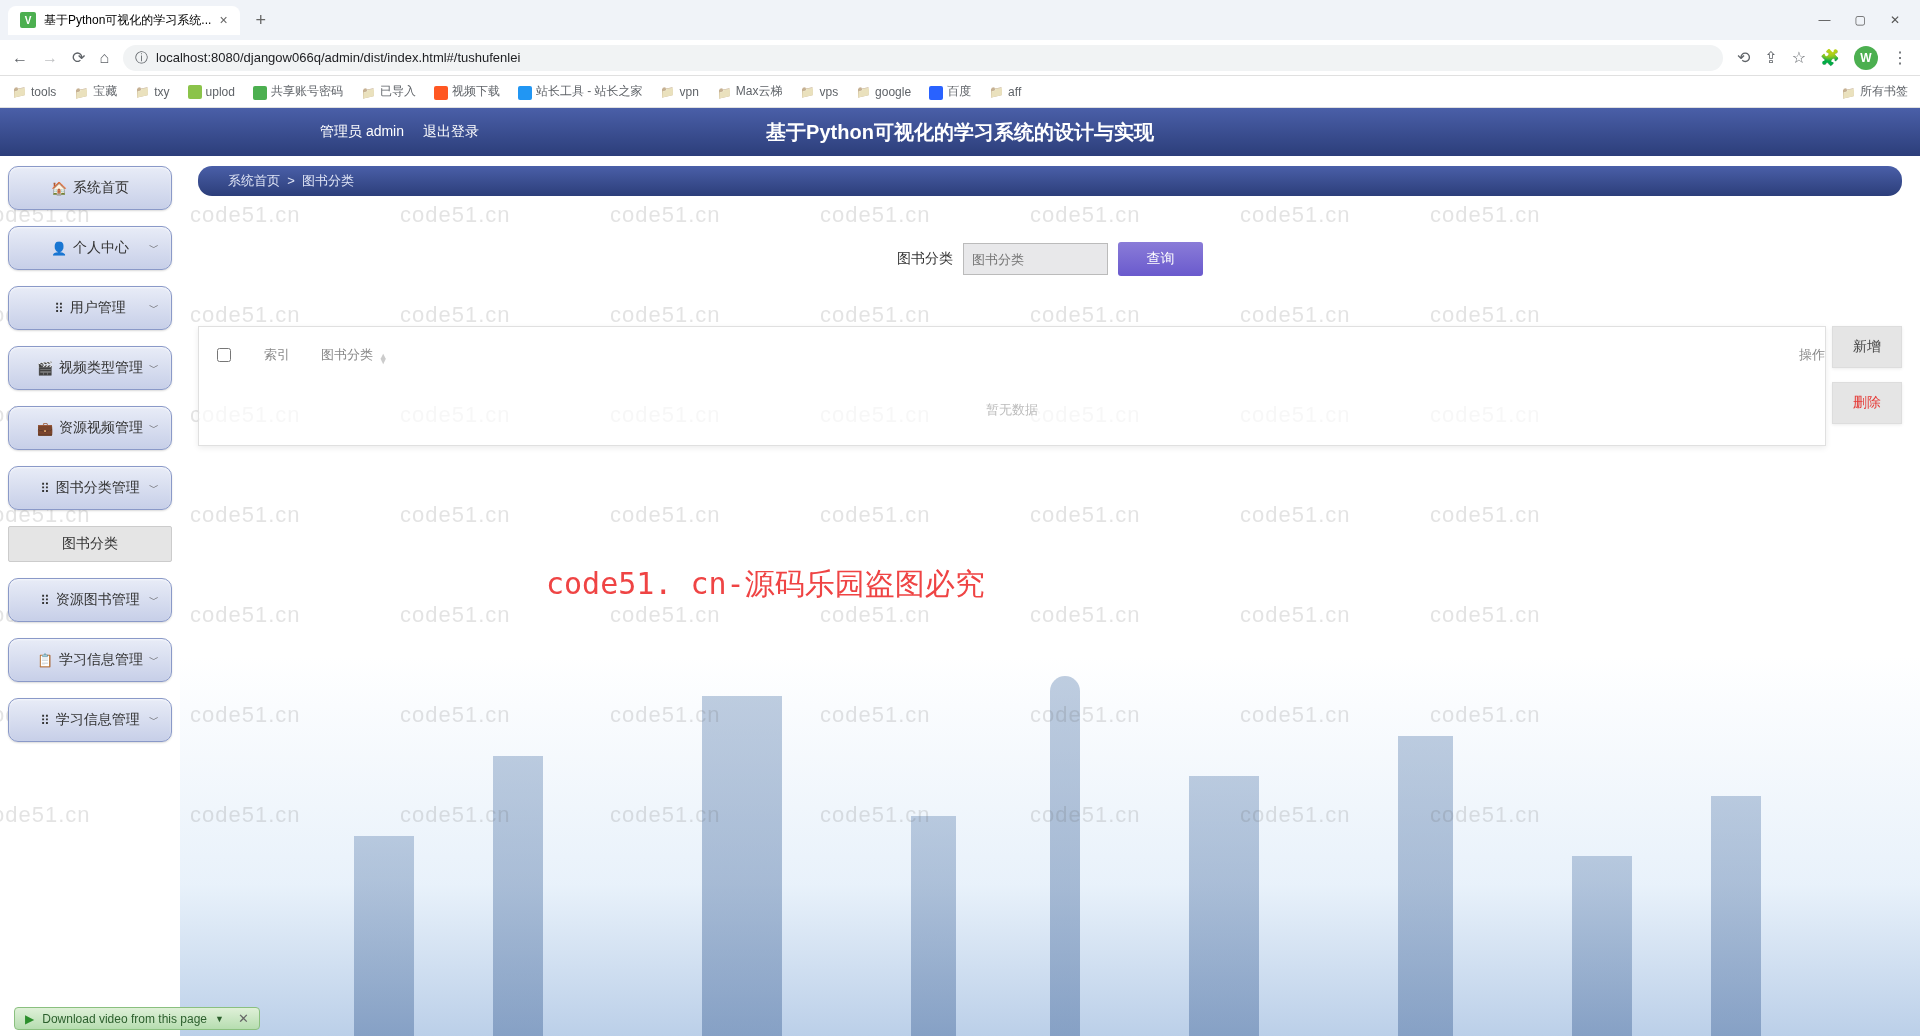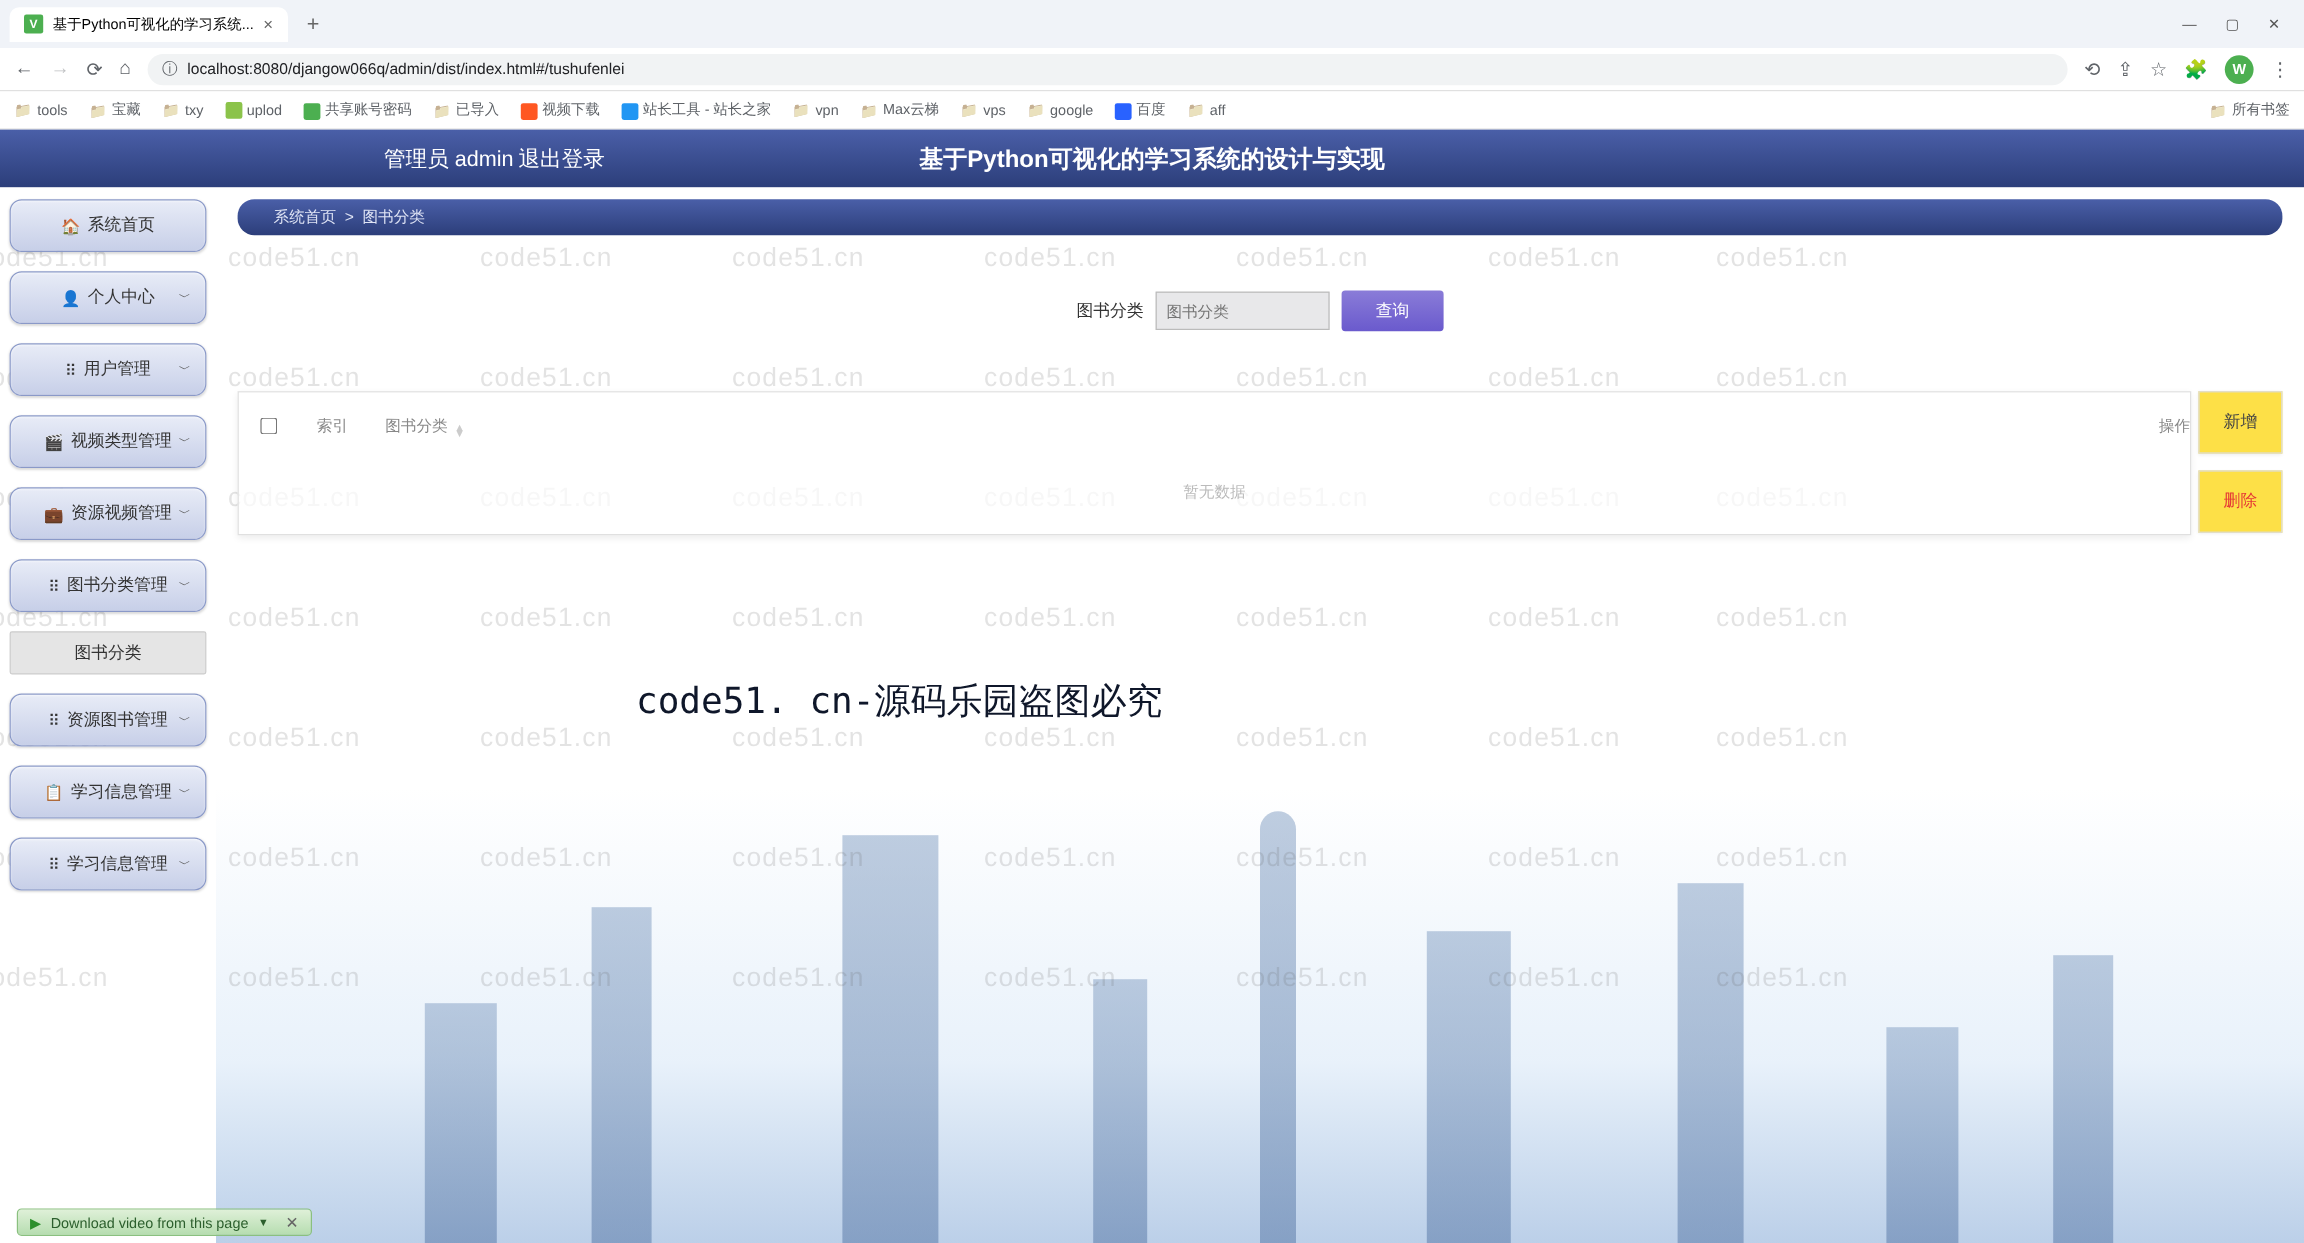--- a/index.html
+++ b/index.html
@@ -23,30 +23,30 @@
 .avatar-w { width: 24px; height: 24px; border-radius: 50%; background: #4caf50; color: #fff; display:flex; align-items:center; justify-content:center; font-size:12px; font-weight:bold; }
 
 .bookmarks-bar { height: 32px; display: flex; align-items: center; padding: 0 12px; gap: 18px; font-size: 12px; color: #5f6368; border-bottom: 1px solid #e0e0e0; }
 .bookmark { display: flex; align-items: flex-end; gap: 4px; cursor: pointer; }
 .bookmark-folder::before { content: "📁"; font-size: 12px; filter: grayscale(0.7); }
 .bookmark-ico { width:14px; height:14px; display:inline-block; }
 .bookmarks-right { margin-left: auto; }
 
 
 .app-header { background: linear-gradient(to bottom, #4a5fa8, #2c3e7a); color: #fff; height: 48px; display: flex; align-items: center; padding: 0 40px; position: relative; }
-.admin-info { position: absolute; left: 320px; font-size: 18px; display: flex; gap: 4px; }
+.admin-info { position: absolute; left: 320px; font-size: 14px; display: flex; gap: 19px; }
 .admin-info span { cursor: pointer; }
 .app-title { margin: 0 auto; font-size: 20px; font-weight: bold; }
 
 
 .app-body { display: flex; height: calc(1036px - 108px - 48px); position: relative; }
 
 
 .watermark { position: absolute; color: rgba(100,100,100,0.18); font-size: 22px; pointer-events: none; z-index: 1; letter-spacing:1px; }
-.watermark-red { position: absolute; left: 530px; top: 408px; color: #0f172a; font-size: 30px; z-index: 5; pointer-events: none; font-family: monospace, sans-serif; }
+.watermark-red { position: absolute; left: 546px; top: 408px; color: #ef4444; font-size: 30px; z-index: 5; pointer-events: none; font-family: monospace, sans-serif; }
 
 
 .sidebar { width: 180px; padding: 10px 8px; z-index: 3; position: relative; }
 .menu-item { background: linear-gradient(to bottom, #e8ecf7, #c7cfe8); border: 1px solid #8a99c8; border-radius: 10px; height: 44px; display: flex; align-items: center; justify-content: center; gap: 6px; font-size: 14px; color: #333; margin-bottom: 16px; cursor: pointer; position: relative; box-shadow: inset 0 1px 2px rgba(255,255,255,0.6), 0 1px 2px rgba(0,0,0,0.15); }
 .menu-item.sub { background: #e5e5e5; border: 1px solid #ccc; box-shadow: none; border-radius: 2px; height: 36px; }
 .menu-expand { position: absolute; right: 12px; font-size: 10px; color: #555; }
 .menu-icon { font-size: 13px; }
 
 
 .main { flex: 1; padding: 10px 18px; position: relative; z-index: 3; }
@@ -62,21 +62,21 @@
 .table-wrap { flex: 1; border: 1px solid #e0e0e0; background: rgba(255,255,255,0.7); box-shadow: 0 2px 6px rgba(0,0,0,0.08); }
 .table-head { display: flex; height: 56px; align-items: center; font-size: 13px; color: #888; }
 .th-check { width: 50px; display:flex; justify-content:center; }
 .th-index { width: 56px; text-align: center; line-height:1.3; }
 .th-cat { flex: 1; padding-left: 16px; }
 .th-op { width: 300px; text-align: right; }
 .sort-caret { color: #ccc; font-size: 9px; margin-left: 2px; display:inline-flex; flex-direction:column; line-height:0.6; }
 .table-empty { text-align: center; padding: 18px 0 26px; color: #bbb; font-size: 13px; }
 
 .side-actions { width: 70px; display: flex; flex-direction: column; gap: 14px; }
-.action-btn { border: 1px solid #ddd; background: #fde047; height: 52px; font-size: 14px; cursor: pointer; box-shadow: 0 1px 3px rgba(0,0,0,0.08); }
+.action-btn { border: 1px solid #ddd; background: #e5e5e5; height: 42px; font-size: 14px; cursor: pointer; box-shadow: 0 1px 3px rgba(0,0,0,0.08); }
 .action-btn.add { color: #444; }
 .action-btn.del { color: #e53935; }
 
 
 .skyline { position: absolute; bottom: 0; left: 180px; right: 0; height: 380px; z-index: 0; background: linear-gradient(to top, rgba(120,160,210,0.5) 0%, rgba(180,210,240,0.3) 40%, rgba(255,255,255,0) 100%); overflow: hidden; }
 .building { position: absolute; bottom: 0; background: linear-gradient(to top, #5a7aa8, #8ba5c7); opacity: 0.55; }
 .b1 { left: 10%; width: 60px; height: 200px; }
 .b2 { left: 18%; width: 50px; height: 280px; }
 .b3 { left: 30%; width: 80px; height: 340px; }
 .b4 { left: 42%; width: 45px; height: 220px; }

